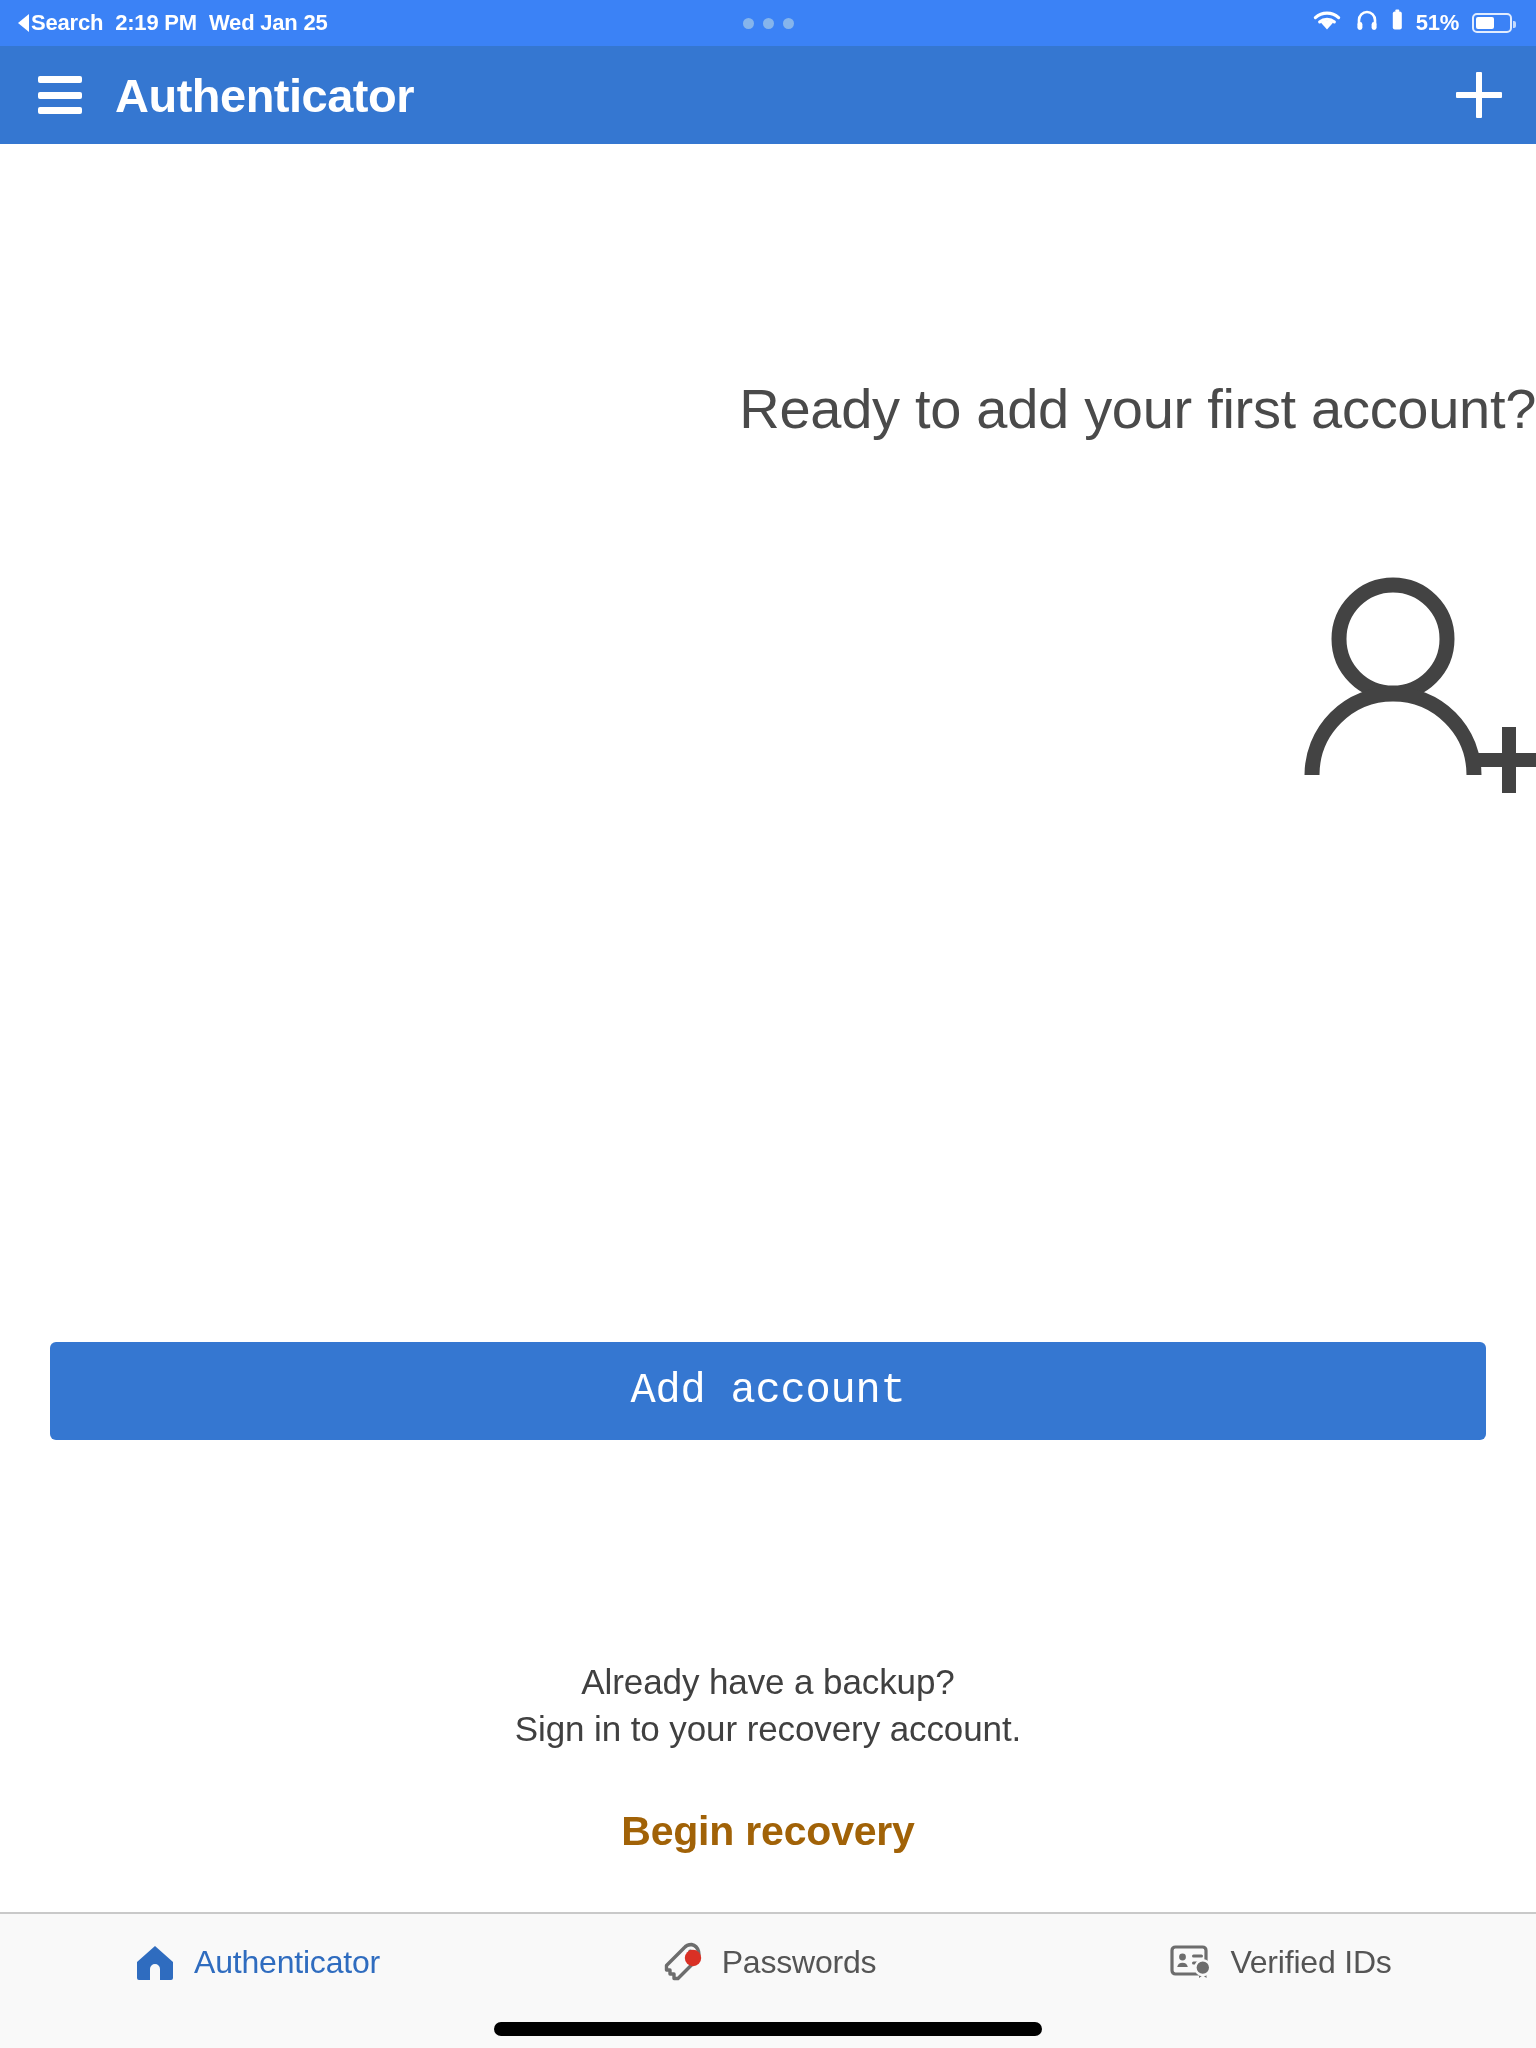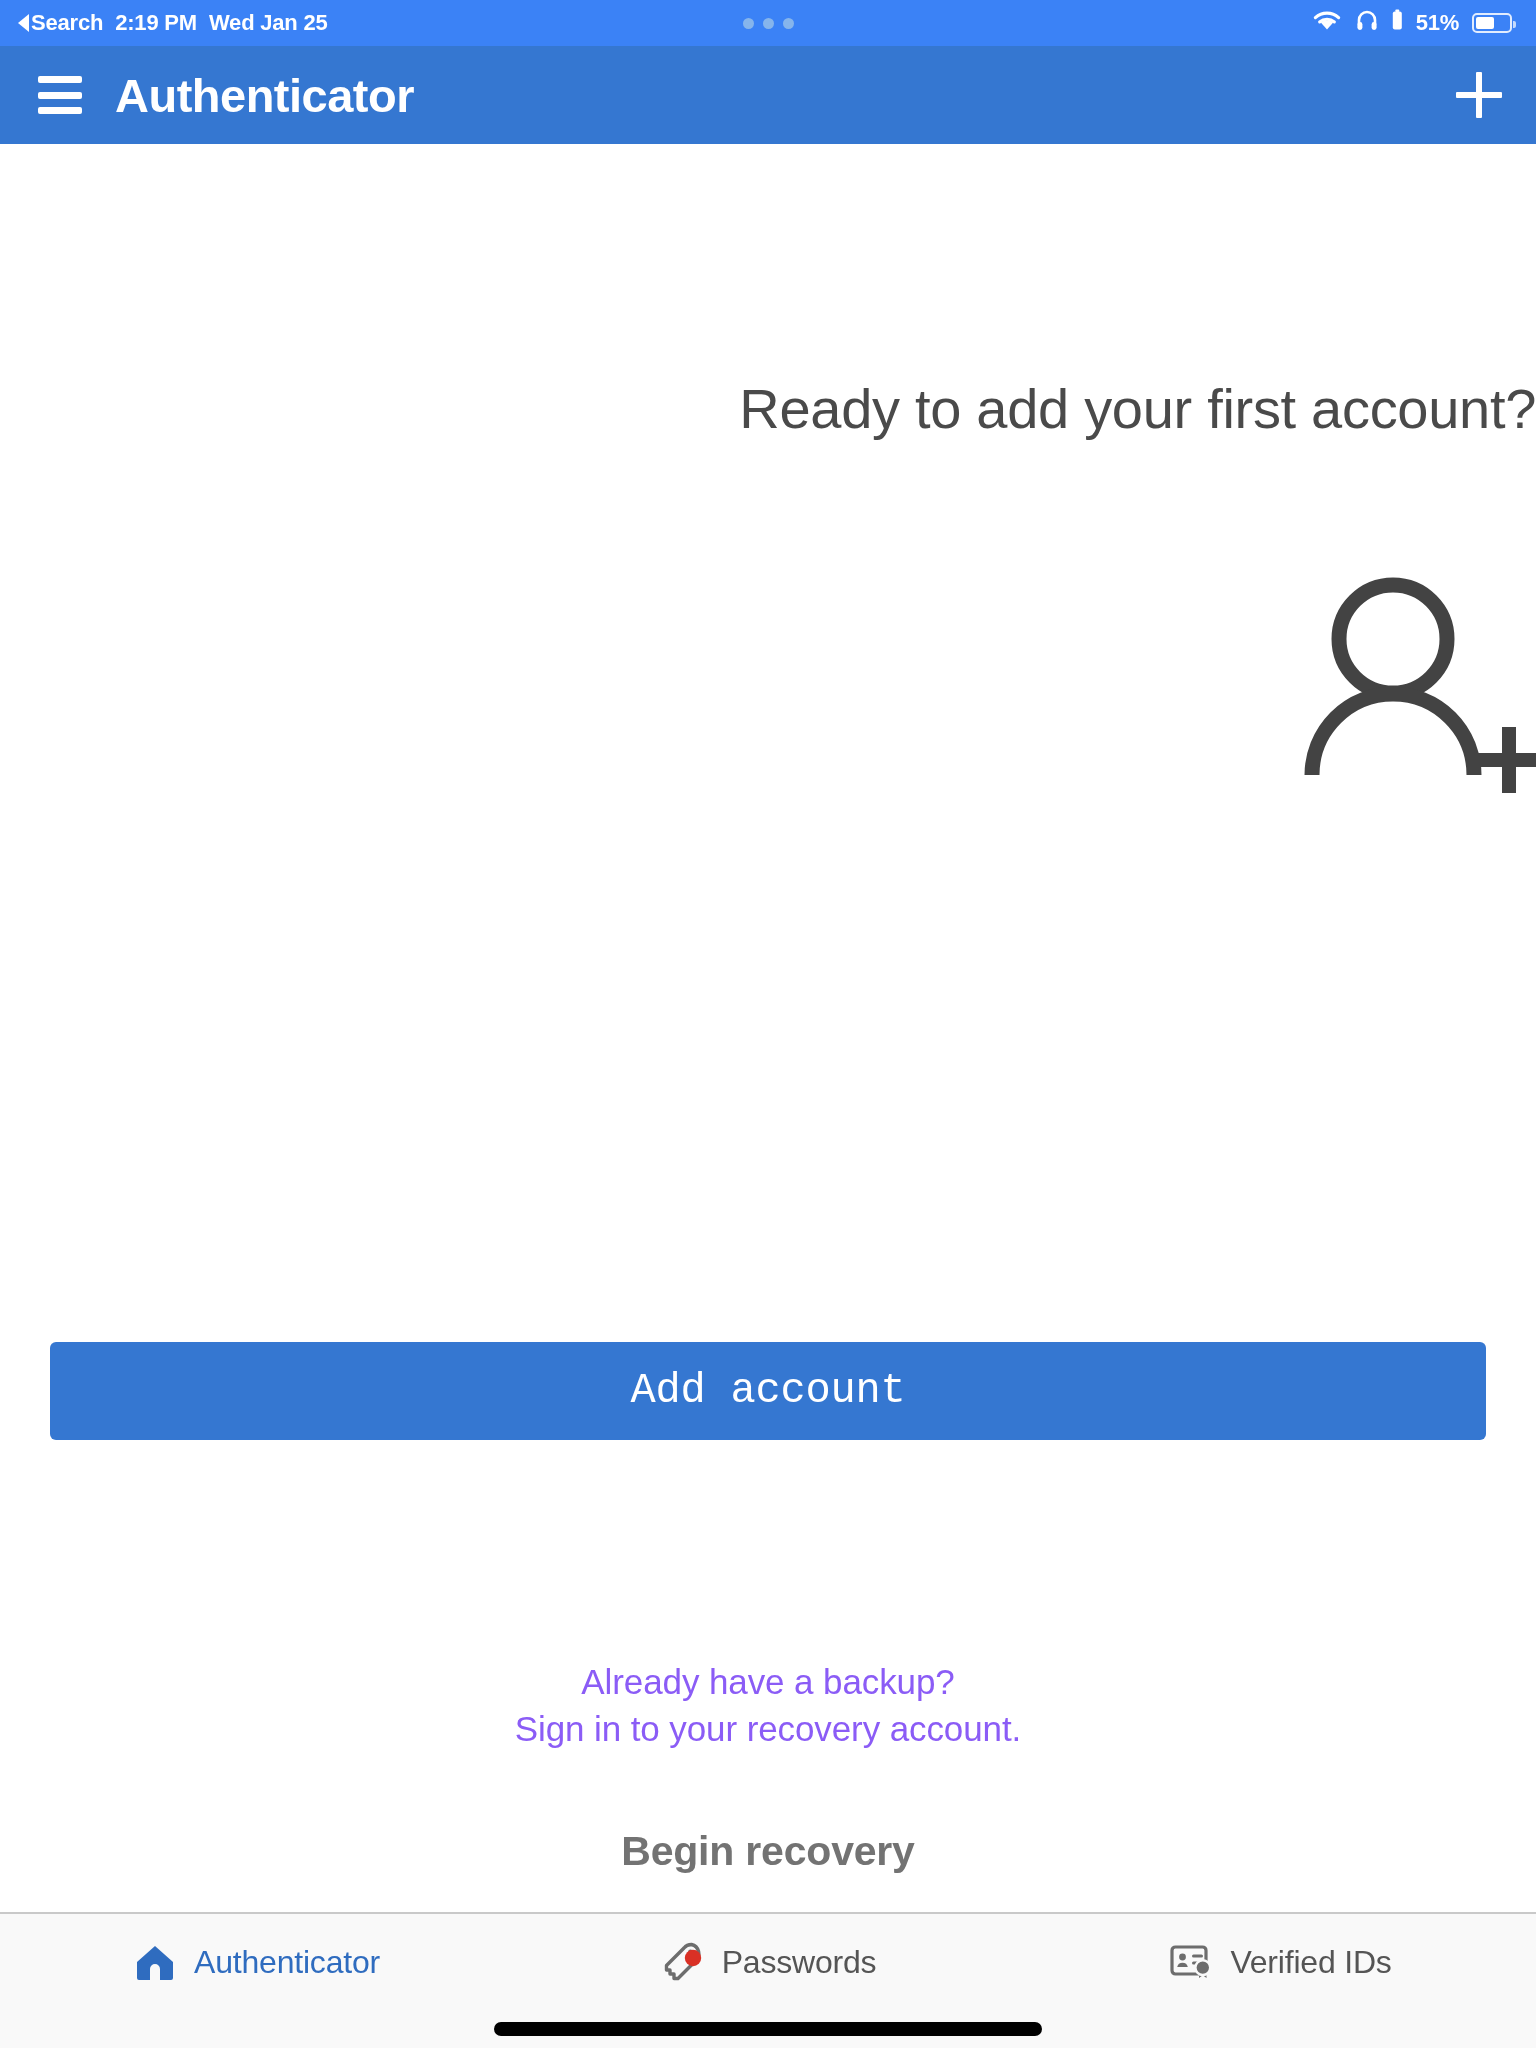--- a/index.html
+++ b/index.html
@@ -191,30 +191,30 @@
     letter-spacing: -0.2px;
   }
   .recovery-block {
     position: absolute;
     left: 0; right: 0;
     top: 1515px;
     text-align: center;
   }
   .recovery-line {
     font-size: 35px;
-    color: #8b5cf6;
+    color: #404040;
     line-height: 1.33;
     letter-spacing: -0.1px;
   }
   .recovery-link {
     display: inline-block;
-    margin-top: 76px;
+    margin-top: 56px;
     font-size: 41px;
     font-weight: bold;
-    color: #737373;
+    color: #a16207;
     text-decoration: none;
     cursor: pointer;
     letter-spacing: -0.2px;
   }
 
   
   .tab-bar {
     flex: 0 0 auto;
     height: 98px;
     background: #f9f9f9;

